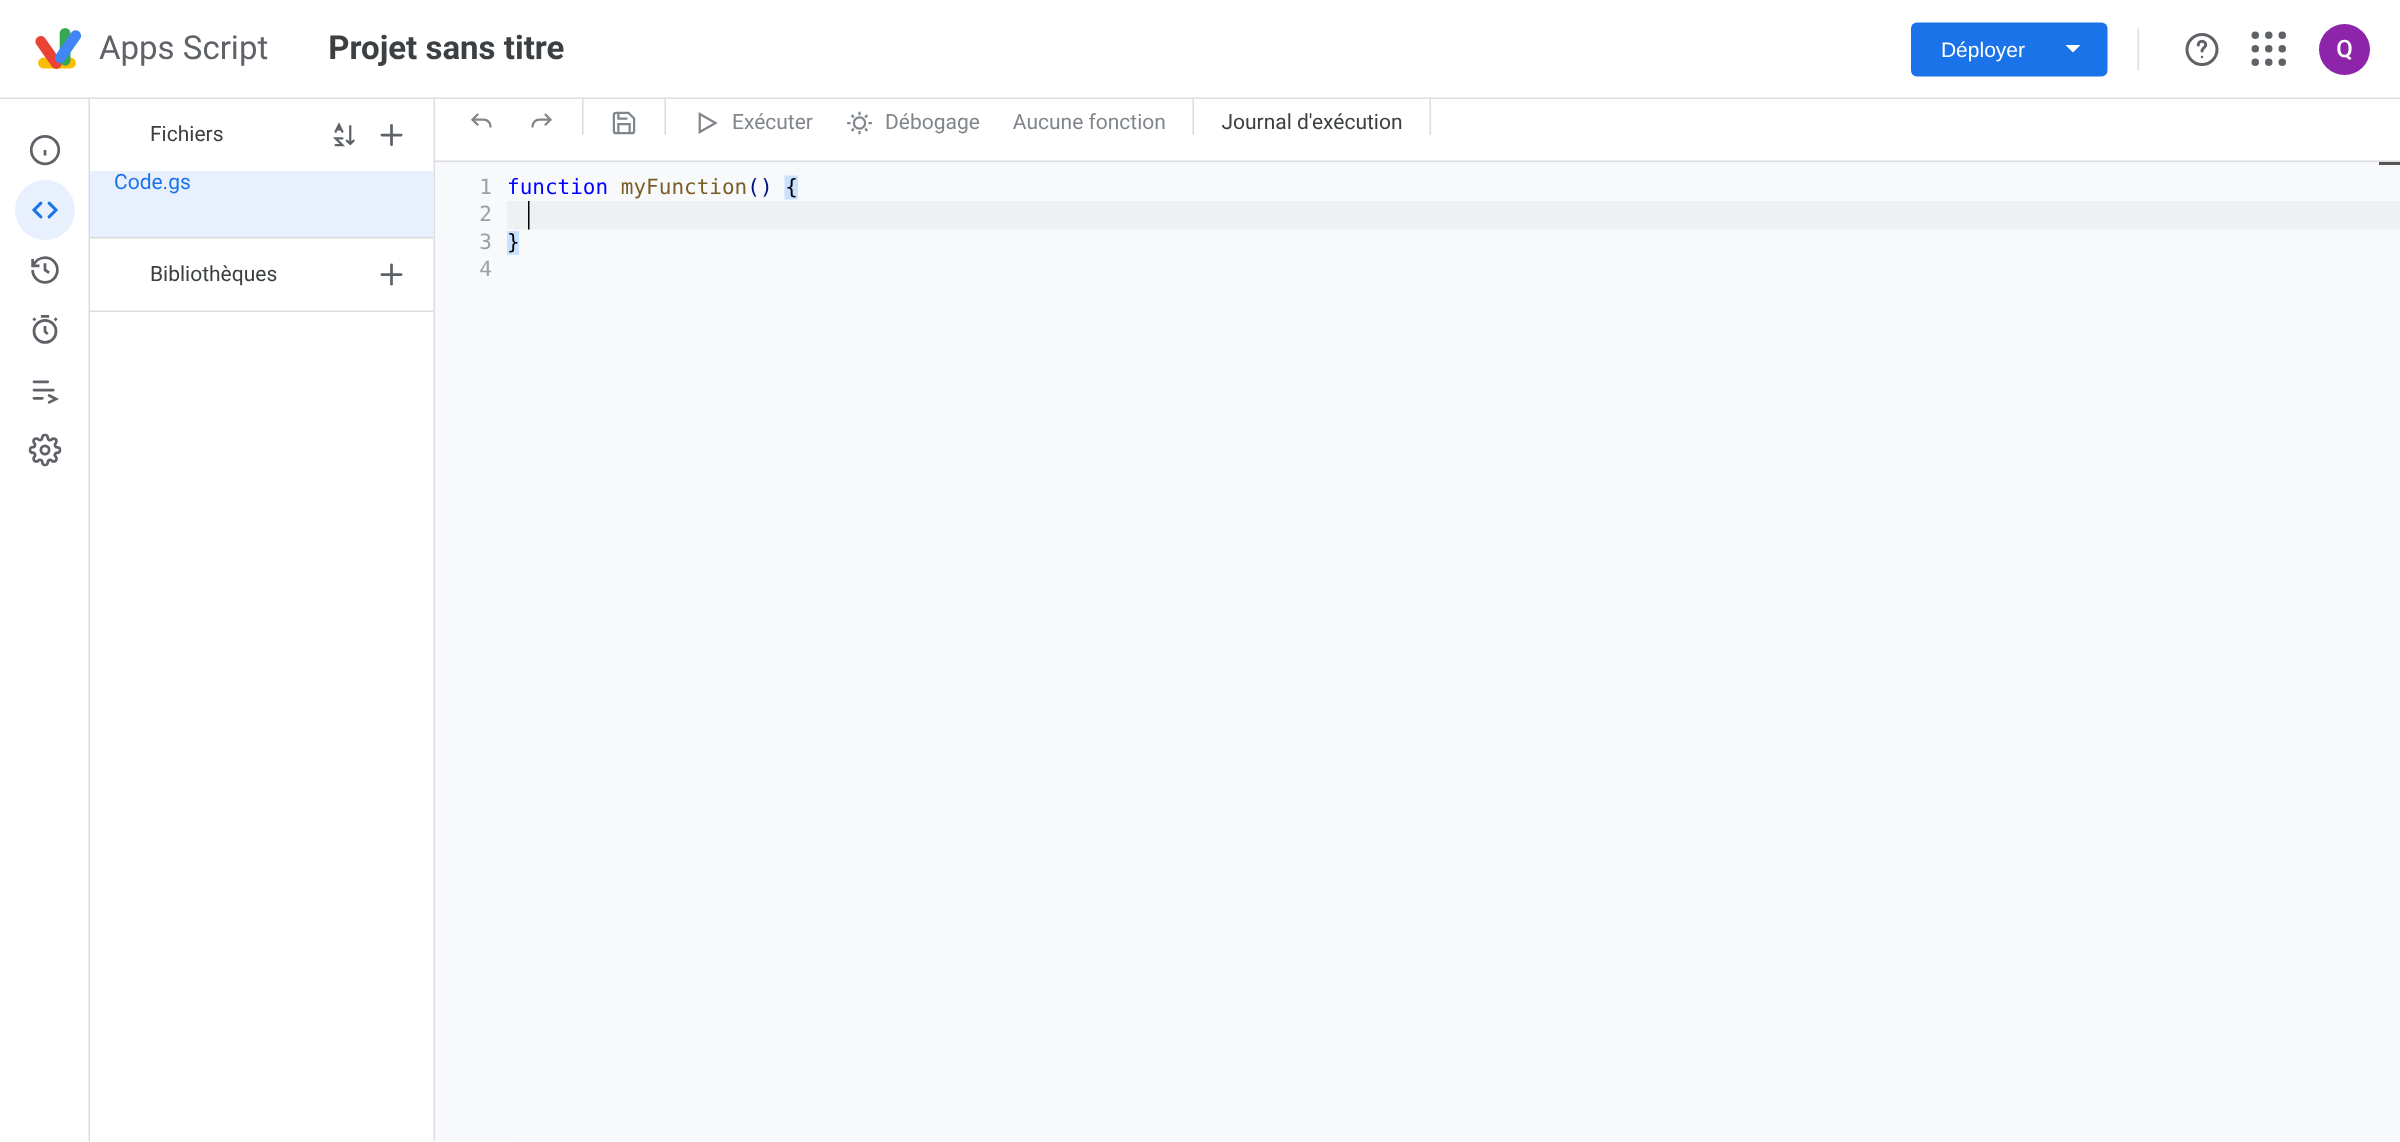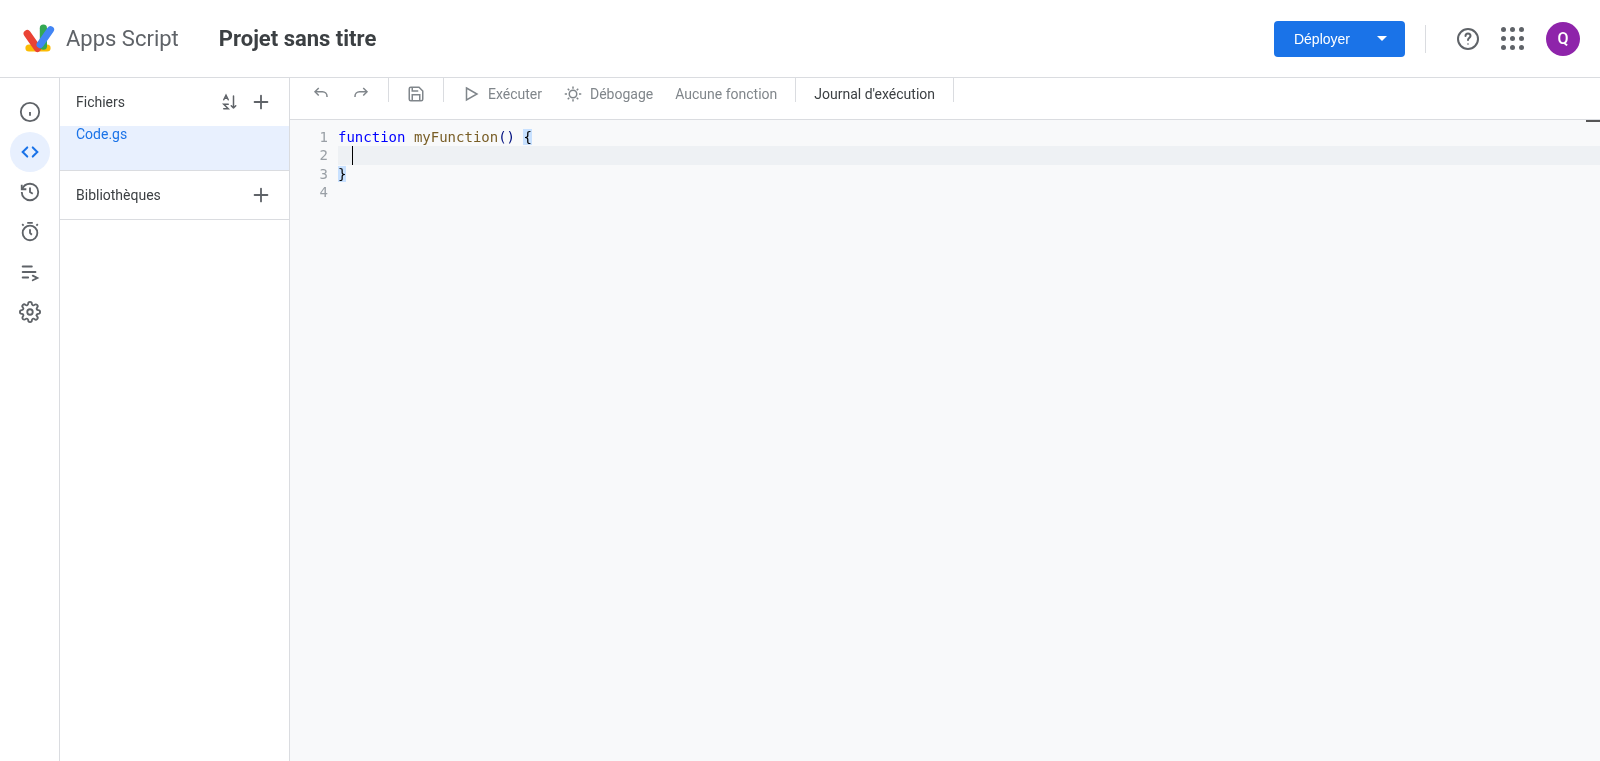--- a/index.html
+++ b/index.html
@@ -1,19 +1,19 @@
 <!DOCTYPE html>
 <html><head>
 <meta charset="utf-8">
 <style>
   * { box-sizing: border-box; margin: 0; padding: 0; }
   html, body { width: 1600px; height: 761px; font-family: "Google Sans", Roboto, Arial, sans-serif; overflow: hidden; background: #fff; color: #202124; }
   
   
-  .header { height: 78px; display: flex; align-items: center; padding: 0 20px; border-bottom: 1px solid #dadce0; }
+  .header { height: 66px; display: flex; align-items: center; padding: 0 20px; border-bottom: 1px solid #dadce0; }
   .logo-group { display: flex; align-items: center; gap: 10px; cursor: pointer; }
   .logo-svg { width: 36px; height: 36px; }
   .app-name { font-size: 22px; color: #5f6368; font-weight: 400; }
   .project-title { font-size: 22px; color: #3c4043; margin-left: 40px; font-weight: 700; }
   .header-spacer { flex: 1; }
   .deploy-btn { background: #1a73e8; color: #fff; border: none; border-radius: 4px; height: 36px; padding: 0 18px 0 20px; font-size: 14px; font-weight: 500; display: flex; align-items: center; gap: 27px; cursor: pointer; }
   .deploy-btn .tri { width: 0; height: 0; border-left: 5px solid transparent; border-right: 5px solid transparent; border-top: 5px solid #fff; }
   .vdiv { width: 1px; height: 28px; background: #dadce0; margin: 0 20px; }
   .hdr-icon { width: 24px; height: 24px; color: #5f6368; cursor: pointer; margin: 0 10px; display:flex; align-items:center; justify-content:center;}
   .avatar { width: 34px; height: 34px; border-radius: 50%; background: #8e24aa; color: #fff; display: flex; align-items: center; justify-content: center; font-size: 16px; font-weight: 500; margin-left: 12px; cursor: pointer; }
@@ -25,21 +25,21 @@
   
   
   .rail { width: 60px; border-right: 1px solid #dadce0; display: flex; flex-direction: column; align-items: center; padding-top: 14px; gap: 0; }
   .rail-btn { width: 40px; height: 40px; border-radius: 50%; display: flex; align-items: center; justify-content: center; color: #5f6368; cursor: pointer; }
   .rail-btn.active { background: #e8f0fe; color: #1a73e8; }
   
   
   .sidebar { width: 230px; border-right: 1px solid #dadce0; overflow: hidden; }
   .side-section { border-bottom: 1px solid #dadce0; }
   .side-head { display: flex; align-items: center; height: 48px; padding: 0 12px 0 16px; font-size: 14px; color: #3c4043; }
-  .side-head .lbl { flex: 1; }
+  .side-head .lbl { flex: 1; margin-left: 24px; }
   .side-icon-btn { width: 32px; height: 32px; display: flex; align-items: center; justify-content: center; color: #5f6368; cursor: pointer; border-radius: 50%; }
   .file-item { height: 44px; display: flex; align-items: flex-start; padding: 0 16px; font-size: 14px; color: #1a73e8; background: #e8f0fe; cursor: pointer; }
   
   
   .main { flex: 1; display: flex; flex-direction: column; position: relative; }
   .toolbar { height: 42px; border-bottom: 1px solid #dadce0; display: flex; padding: 0 12px; gap: 2px; }
   .tbtn { height: 32px; padding: 0 10px; display: flex; align-items: center; gap: 8px; color: #80868b; font-size: 14px; cursor: pointer; border-radius: 4px; background: transparent; border: none; font-family: inherit;}
   .tbtn.enabled { color: #3c4043; }
   .tbtn svg { width: 18px; height: 18px; }
   .tsep { width: 1px; height: 24px; background: #dadce0; margin: 0 6px; }

